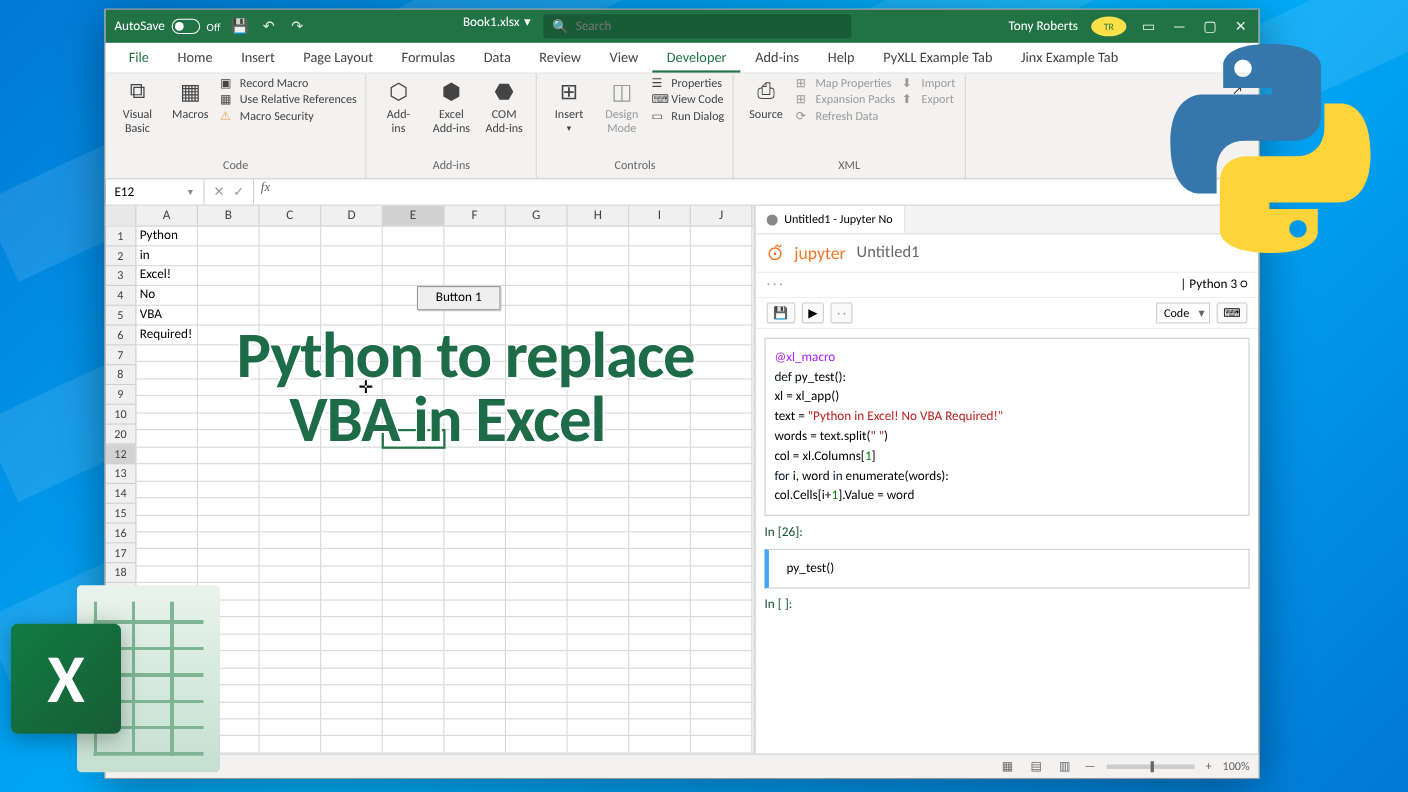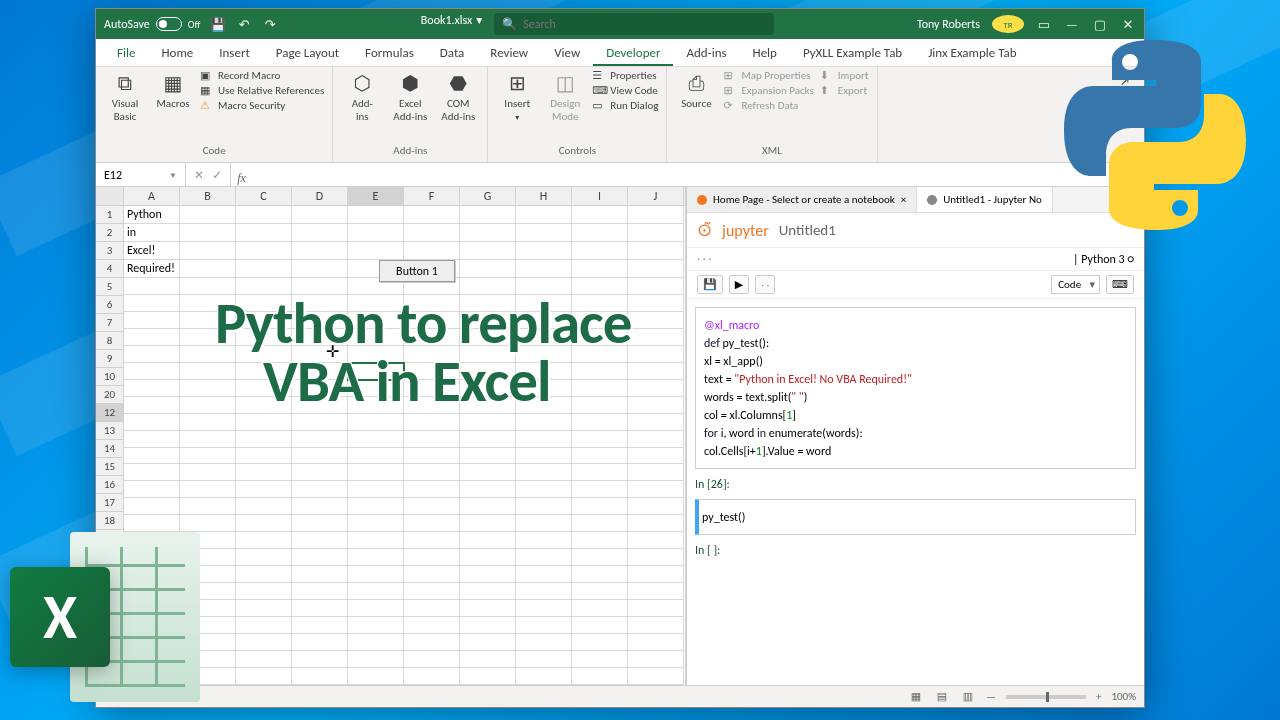--- a/index.html
+++ b/index.html
@@ -24,21 +24,21 @@
 .ribbon{height:96px;background:#f3f2f1;border-bottom:1px solid #d0d0d0;display:flex;font-size:11px;position:relative}
 .rgroup{border-right:1px solid #d8d8d8;padding:2px 8px;display:flex;flex-direction:column;justify-content:space-between;align-items:center}
 .rgroup-items{display:flex;gap:6px;align-items:flex-start;height:72px}
 .rgroup-label{color:#666;font-size:11px;padding-bottom:3px}
 .big-btn{display:flex;flex-direction:column;align-items:center;gap:2px;padding:2px 4px;font-size:11px;color:#444;min-width:42px}
 .big-btn .icon{width:24px;height:24px;display:flex;align-items:center;justify-content:center;font-size:20px}
 .small-list{display:flex;flex-direction:column;gap:2px;font-size:11px;color:#444}
 .small-list>div{display:flex;align-items:center;gap:4px}
 .small-list .ic{width:14px;font-size:11px}
 .ribbon-share{position:absolute;right:8px;top:4px;width:22px;height:20px;display:flex;align-items:center;justify-content:center}
-.formula-bar{height:24px;border-bottom:1px solid #d0d0d0;display:flex;align-items:flex-end;font-size:12px}
+.formula-bar{height:24px;border-bottom:1px solid #d0d0d0;display:flex;align-items:flex-start;font-size:12px}
 .name-box{width:90px;border-right:1px solid #d0d0d0;padding:0 8px;height:100%;display:flex;align-items:center;justify-content:space-between}
 .fb-btns{display:flex;align-items:center;gap:8px;padding:0 8px;color:#999;border-right:1px solid #d0d0d0;height:100%}
 .fx{font-style:italic;font-family:serif;color:#666;padding:0 6px}
 .grid-area{flex:1;display:flex;overflow:hidden;position:relative}
 .grid-left{width:590px;display:flex;flex-direction:column;border-right:1px solid #d0d0d0}
 .col-headers{height:19px;display:flex;background:#f0f0f0;border-bottom:1px solid #d0d0d0}
 .corner{width:28px;border-right:1px solid #d0d0d0;background:#e8e8e8}
 .ch{flex:0 0 56px;border-right:1px solid #d0d0d0;text-align:center;font-size:12px;color:#444;line-height:18px}
 .ch.sel{background:#d2d2d2}
 .grid-body{flex:1;display:flex;overflow:hidden}
@@ -60,21 +60,21 @@
 .jp-logo{color:#f37626;font-size:16px;font-weight:500}
 .jp-title{color:#666;font-size:15px}
 .jp-toolbar{padding:4px 10px;display:flex;gap:6px;justify-content:space-between;align-items:center;border-bottom:1px solid #eee}
 .jp-right{display:flex;align-items:center;gap:8px}
 .jp-sel{border:1px solid #ccc;padding:2px 18px 2px 6px;font-size:11px;position:relative}
 .jp-sel::after{content:"▾";position:absolute;right:4px;color:#666}
 .jp-tool-row{padding:4px 10px;display:flex;gap:6px;border-bottom:1px solid #eee;align-items:center}
 .jp-btn-sm{border:1px solid #ccc;padding:2px 5px;font-size:11px;border-radius:2px;background:#fafafa}
 .jp-cells{flex:1;padding:8px;overflow:hidden;display:flex;flex-direction:column;gap:8px;font-family:Menlo,Consolas,monospace;font-size:12px}
 .code-cell{border:1px solid #cfcfcf;padding:8px;line-height:1.5}
-.code-cell.active{border-left:4px solid #42a5f5;padding-left:3px}
+.code-cell.active{border-left:4px solid #42a5f5;padding-left:16px}
 .kw{color:#0f172a;font-weight:normal}
 .dec{color:#aa22ff}
 .str{color:#ba2121}
 .num{color:#008000}
 .prompt{color:#14532d}
 .statusbar{height:22px;background:#f3f2f1;border-top:1px solid #d0d0d0;display:flex;align-items:center;justify-content:space-between;font-size:11px;padding:0 8px;color:#666}
 .sb-right{display:flex;align-items:center;gap:10px}
 .sb-icon{width:16px;text-align:center}
 .overlay-title{position:absolute;left:215px;top:295px;font-size:59px;font-weight:bold;color:#1e6b47;text-shadow:2px 2px 0 #fff,-1px -1px 0 #fff,1px -1px 0 #fff,-1px 1px 0 #fff;line-height:0.98;z-index:50;pointer-events:none;font-family:Calibri,sans-serif;letter-spacing:-1px}
 .excel-logo{position:absolute;left:10px;bottom:18px;width:190px;height:170px;z-index:60}
@@ -345,20 +345,44 @@
               <div class="cell"></div>
               <div class="cell"></div>
               <div class="cell"></div>
               <div class="cell"></div>
               <div class="cell"></div>
               <div class="cell"></div>
               <div class="cell"></div>
               <div class="cell"></div>
             </div>
             <div class="row">
+              <div class="cell">No</div>
+              <div class="cell"></div>
+              <div class="cell"></div>
+              <div class="cell"></div>
+              <div class="cell"></div>
+              <div class="cell"></div>
+              <div class="cell"></div>
+              <div class="cell"></div>
+              <div class="cell"></div>
+              <div class="cell"></div>
+            </div>
+            <div class="row">
+              <div class="cell">VBA</div>
+              <div class="cell"></div>
+              <div class="cell"></div>
+              <div class="cell"></div>
+              <div class="cell"></div>
+              <div class="cell"></div>
+              <div class="cell"></div>
+              <div class="cell"></div>
+              <div class="cell"></div>
+              <div class="cell"></div>
+            </div>
+            <div class="row">
               <div class="cell">Required!</div>
               <div class="cell"></div>
               <div class="cell"></div>
               <div class="cell"></div>
               <div class="cell"></div>
               <div class="cell"></div>
               <div class="cell"></div>
               <div class="cell"></div>
               <div class="cell"></div>
               <div class="cell"></div>
@@ -650,25 +674,20 @@
               <div class="cell"></div>
               <div class="cell"></div>
               <div class="cell"></div>
             </div>
           </div>
       </div>
     </div>
 
     <div class="jupyter-panel">
       <div class="jp-tabs">
-        <div class="jp-tab bg">
-            <span class="jp-dot" style="background:#f37626"></span>
-            <span>Home Page - Select or create a notebook</span>
-            <span>×</span>
-          </div>
         <div class="jp-tab">
             <span class="jp-dot" style="background:#888"></span>
             <span>Untitled1 - Jupyter No</span>
           </div>
       </div>
       <div class="jp-header">
         <span style="color:#f37626;font-size:18px">⊙̃</span>
         <span class="jp-logo">jupyter</span>
         <span class="jp-title">Untitled1</span>
       </div>

